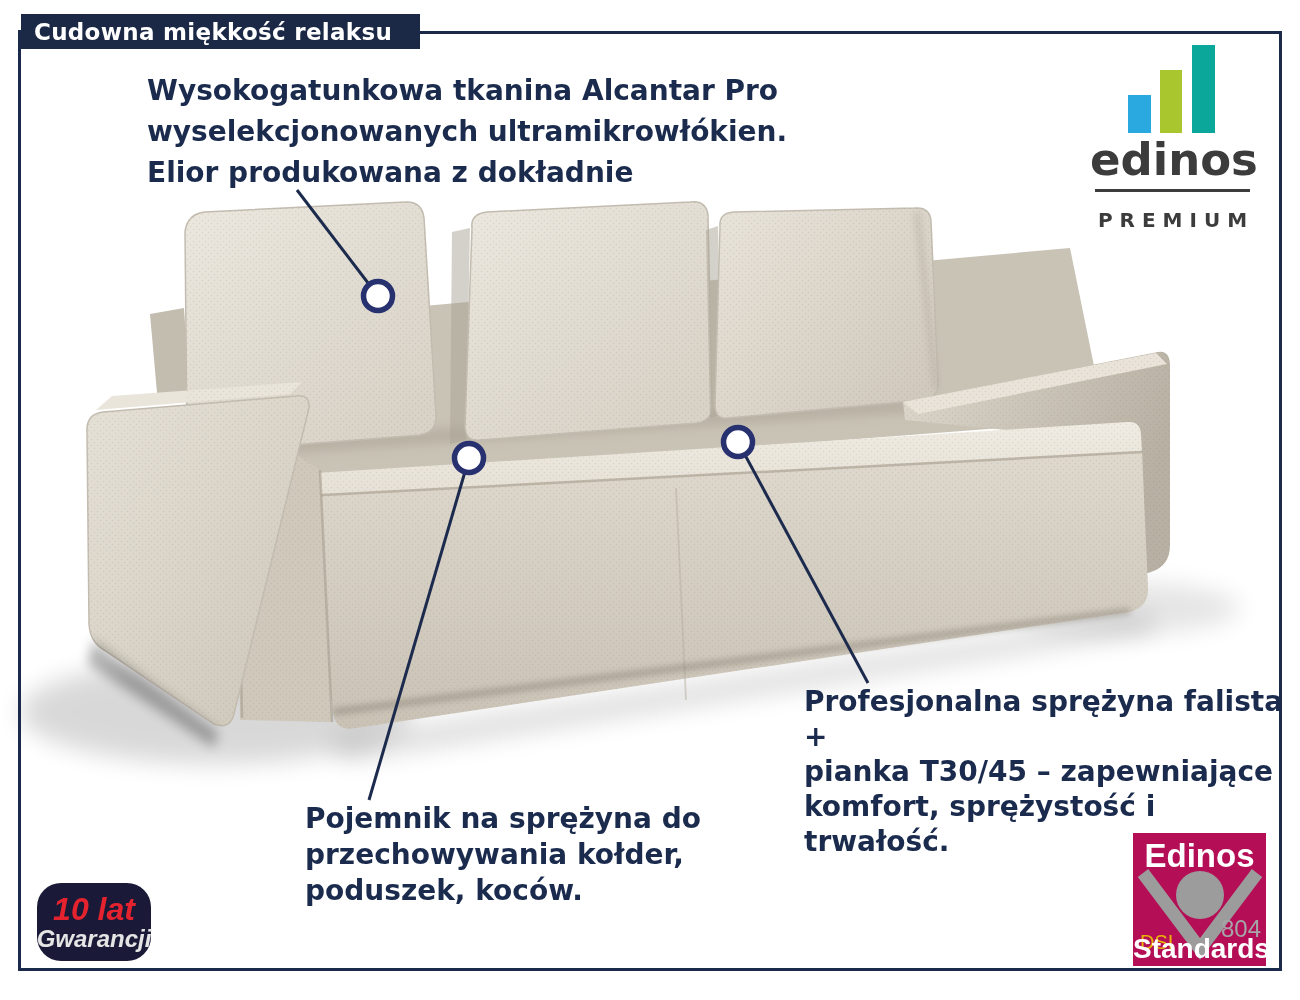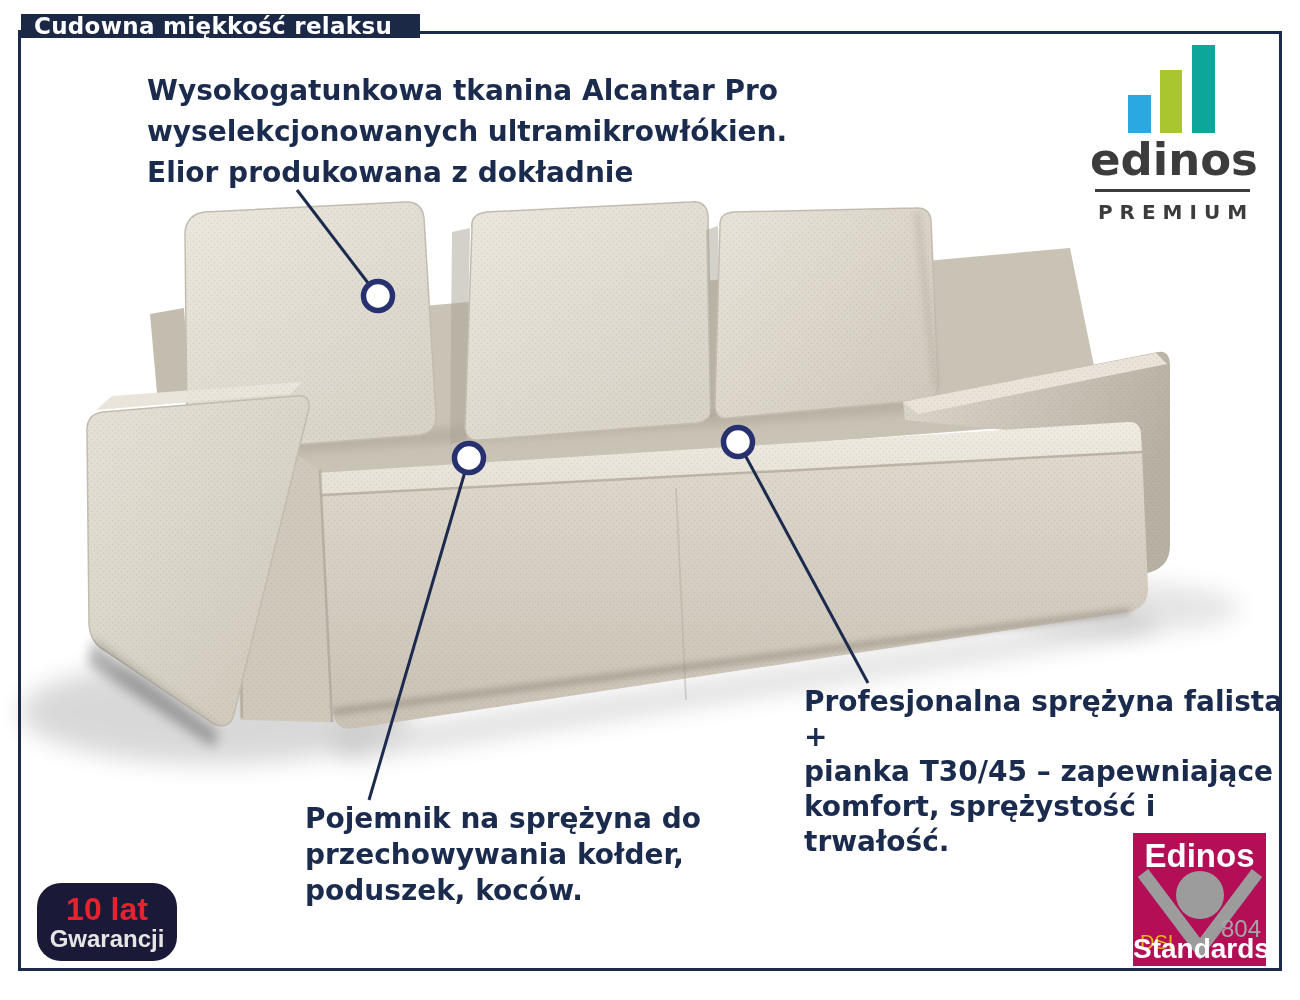--- a/index.html
+++ b/index.html
@@ -4,21 +4,21 @@
 <style>
   html,body{margin:0;padding:0;}
   body{
     width:1300px;height:1000px;position:relative;background:#ffffff;
     font-family:"DejaVu Sans","Liberation Sans",sans-serif;overflow:hidden;
   }
   
   .frame{position:absolute;background:#1b2a4a;}
   
   .banner{
-    position:absolute;left:21px;top:14px;width:399px;height:24px;
+    position:absolute;left:21px;top:14px;width:399px;height:35px;
     background:#1b2946;display:flex;align-items:center;
     color:#ffffff;font-size:23px;font-weight:bold;padding-left:13px;
     box-sizing:border-box;letter-spacing:.3px;
   }
   
   .callout{position:absolute;color:#1b2b4d;font-weight:bold;font-size:28px;margin-left:47px;}
   .callout span{display:block;}
   .callout.fabric{left:100px;top:70px;line-height:41px;}
   .callout.springs{left:757px;top:684px;line-height:35px;}
   .callout.storage{left:258px;top:801px;line-height:36px;}
@@ -26,28 +26,28 @@
   .bar{position:absolute;}
   .bar.blue{left:1128px;top:95px;width:23px;height:38px;background:#2aa9e1;}
   .bar.lime{left:1160px;top:70px;width:22px;height:63px;background:#a9c62f;}
   .bar.teal{left:1192px;top:45px;width:23px;height:88px;background:#0ca79b;}
   .wordmark{
     position:absolute;left:1090px;top:138px;width:165px;text-align:center;
     color:#3c3c3c;font-size:45px;font-weight:bold;letter-spacing:0px;line-height:44px;
   }
   .logo-divider{position:absolute;left:1095px;top:189px;width:155px;height:3px;background:#3c3c3c;}
   .premium{
-    position:absolute;left:1090px;top:200px;width:165px;text-align:center;
+    position:absolute;left:1090px;top:208px;width:165px;text-align:center;
     color:#3c3c3c;font-size:20px;font-weight:bold;letter-spacing:7px;text-indent:7px;
   }
   
   .warranty{
-    position:absolute;left:37px;top:883px;width:140px;height:78px;
+    position:absolute;left:37px;top:883px;width:114px;height:78px;
     background:#1a1a38;border-radius:24px;display:flex;flex-direction:column;
-    align-items:center;justify-content:center;
+    align-items:center;justify-content:center;font-style:italic;
   }
   .warranty .red{color:#e5232e;font-size:32px;font-weight:bold;line-height:34px;font-family:"Liberation Sans",sans-serif;}
   .warranty .white{color:#e5e5e5;font-size:24px;font-weight:bold;line-height:26px;font-family:"Liberation Sans",sans-serif;}
   
   .standards{
     position:absolute;left:1133px;top:833px;width:133px;height:133px;
     background:#b30e56;font-family:"Liberation Sans",sans-serif;
   }
   .standards svg{position:absolute;left:0;top:0;}
   .standards .s-brand{

